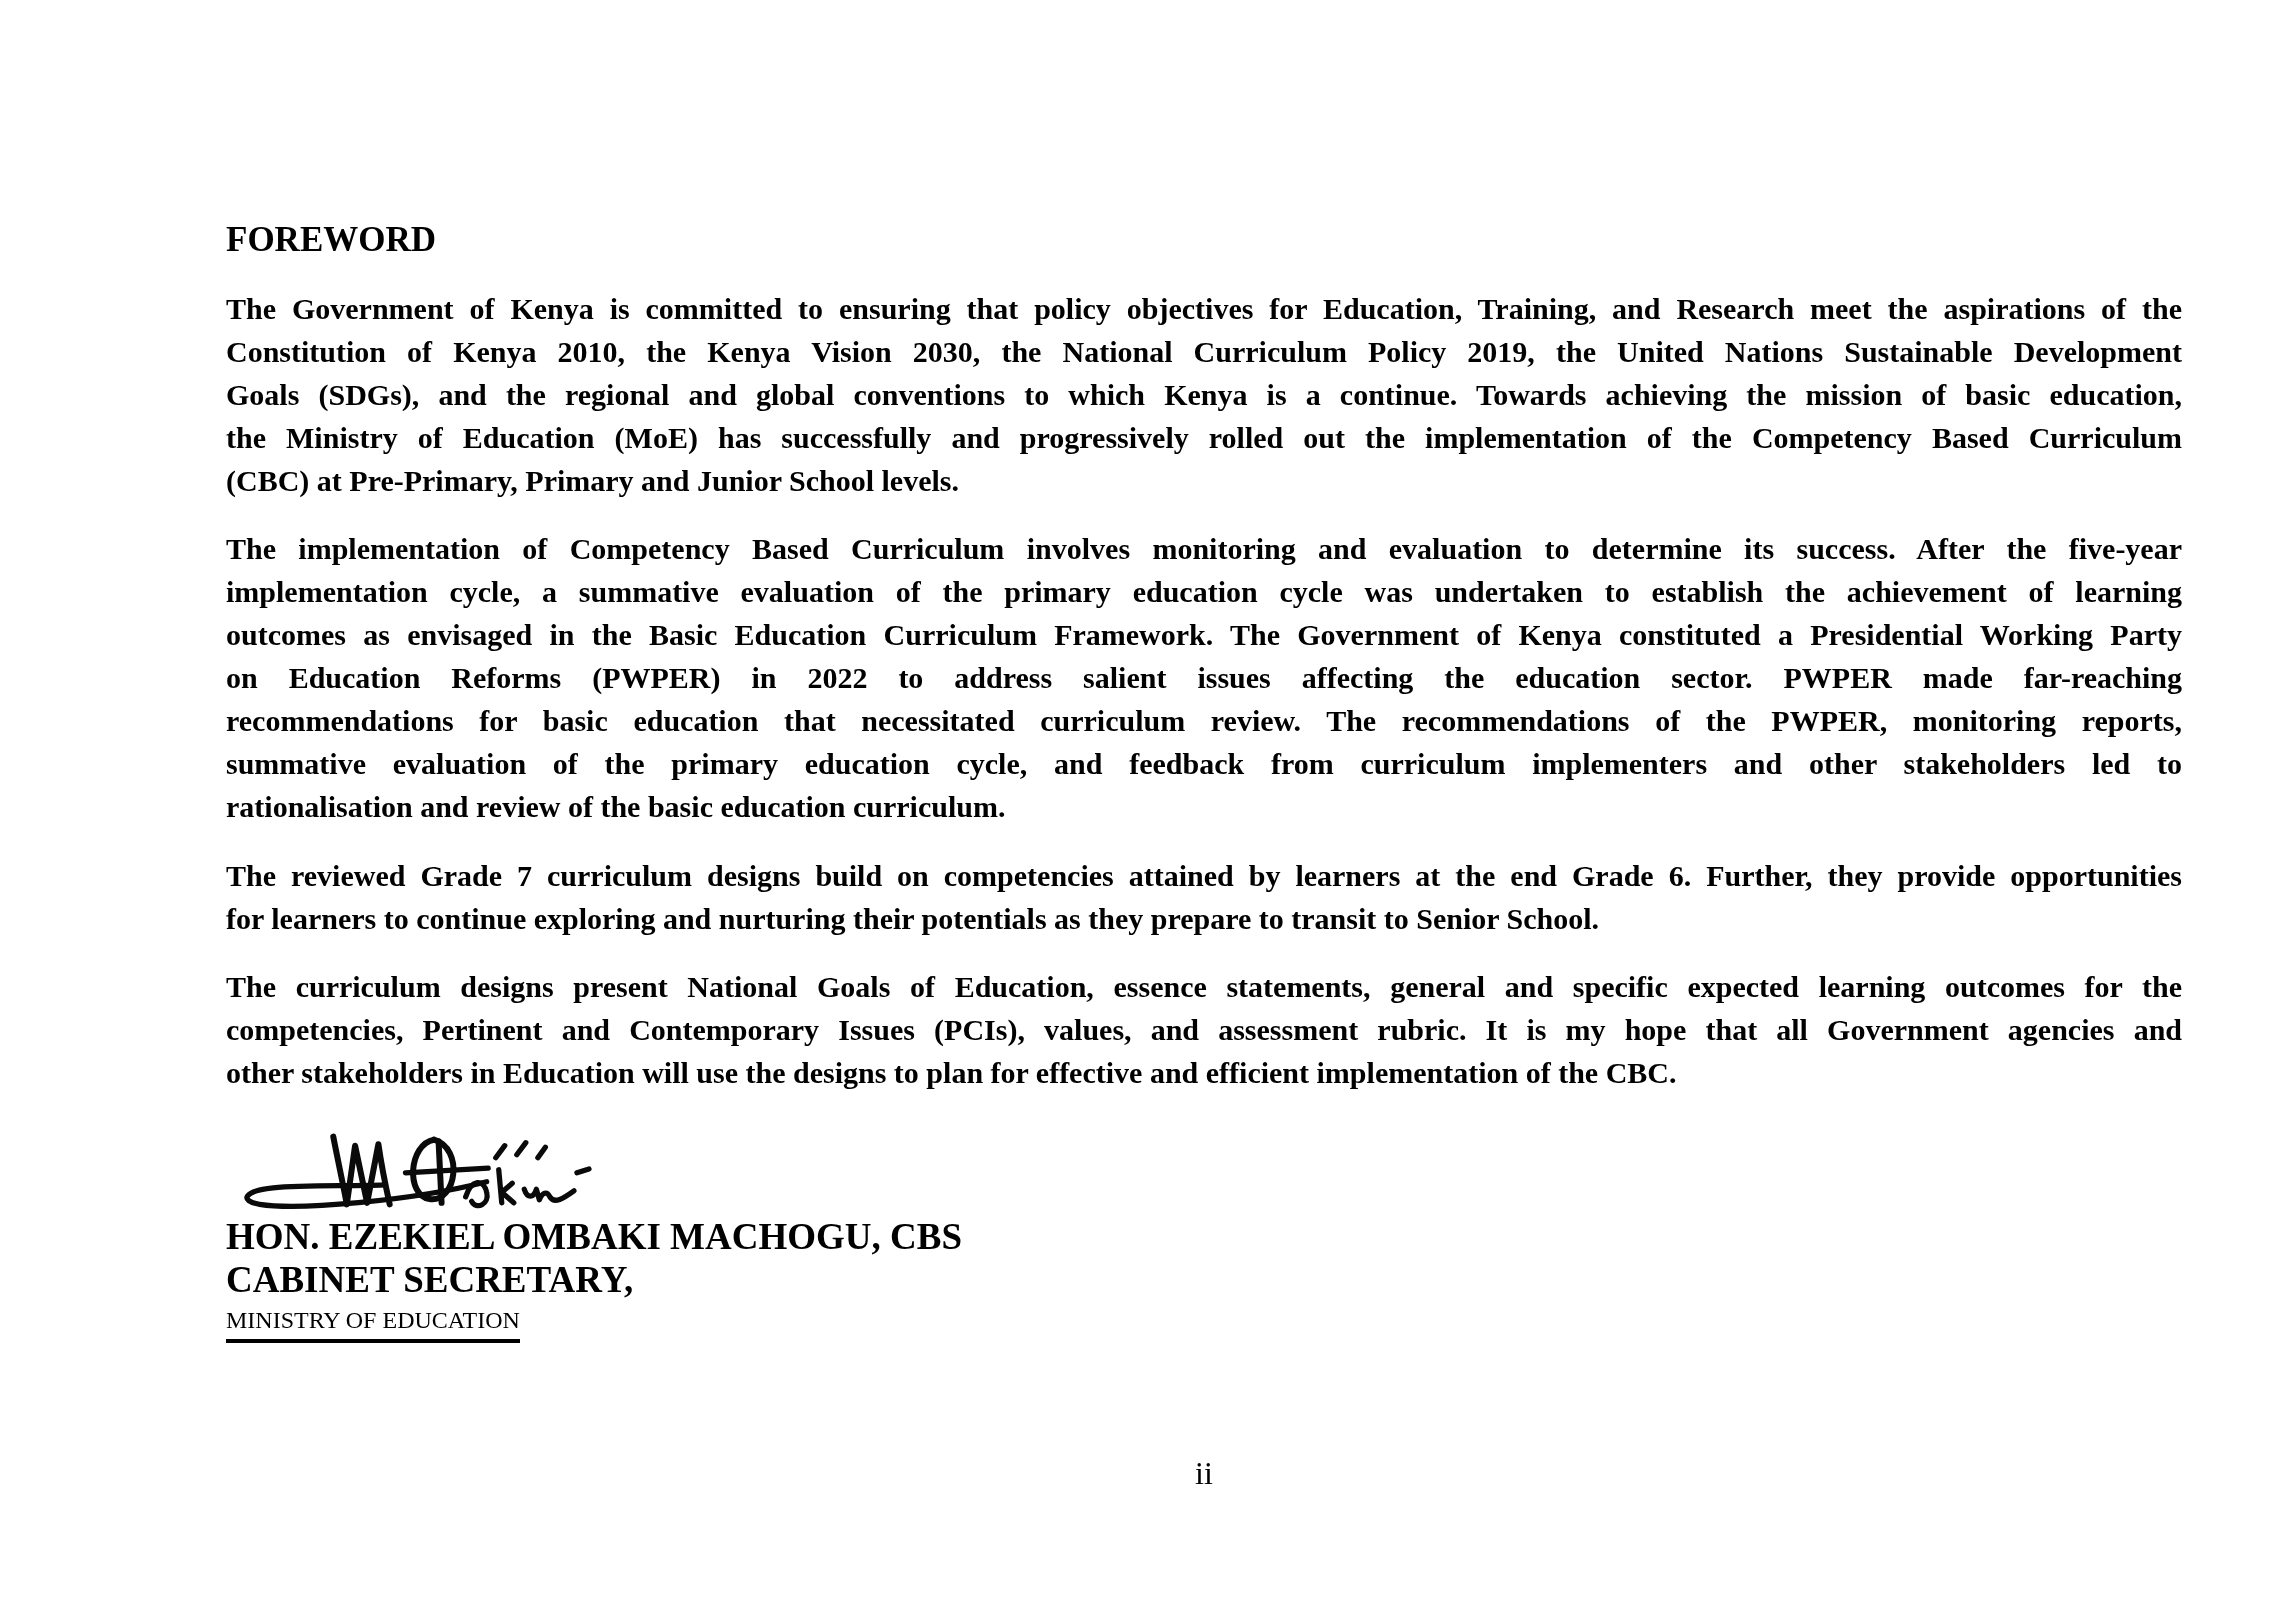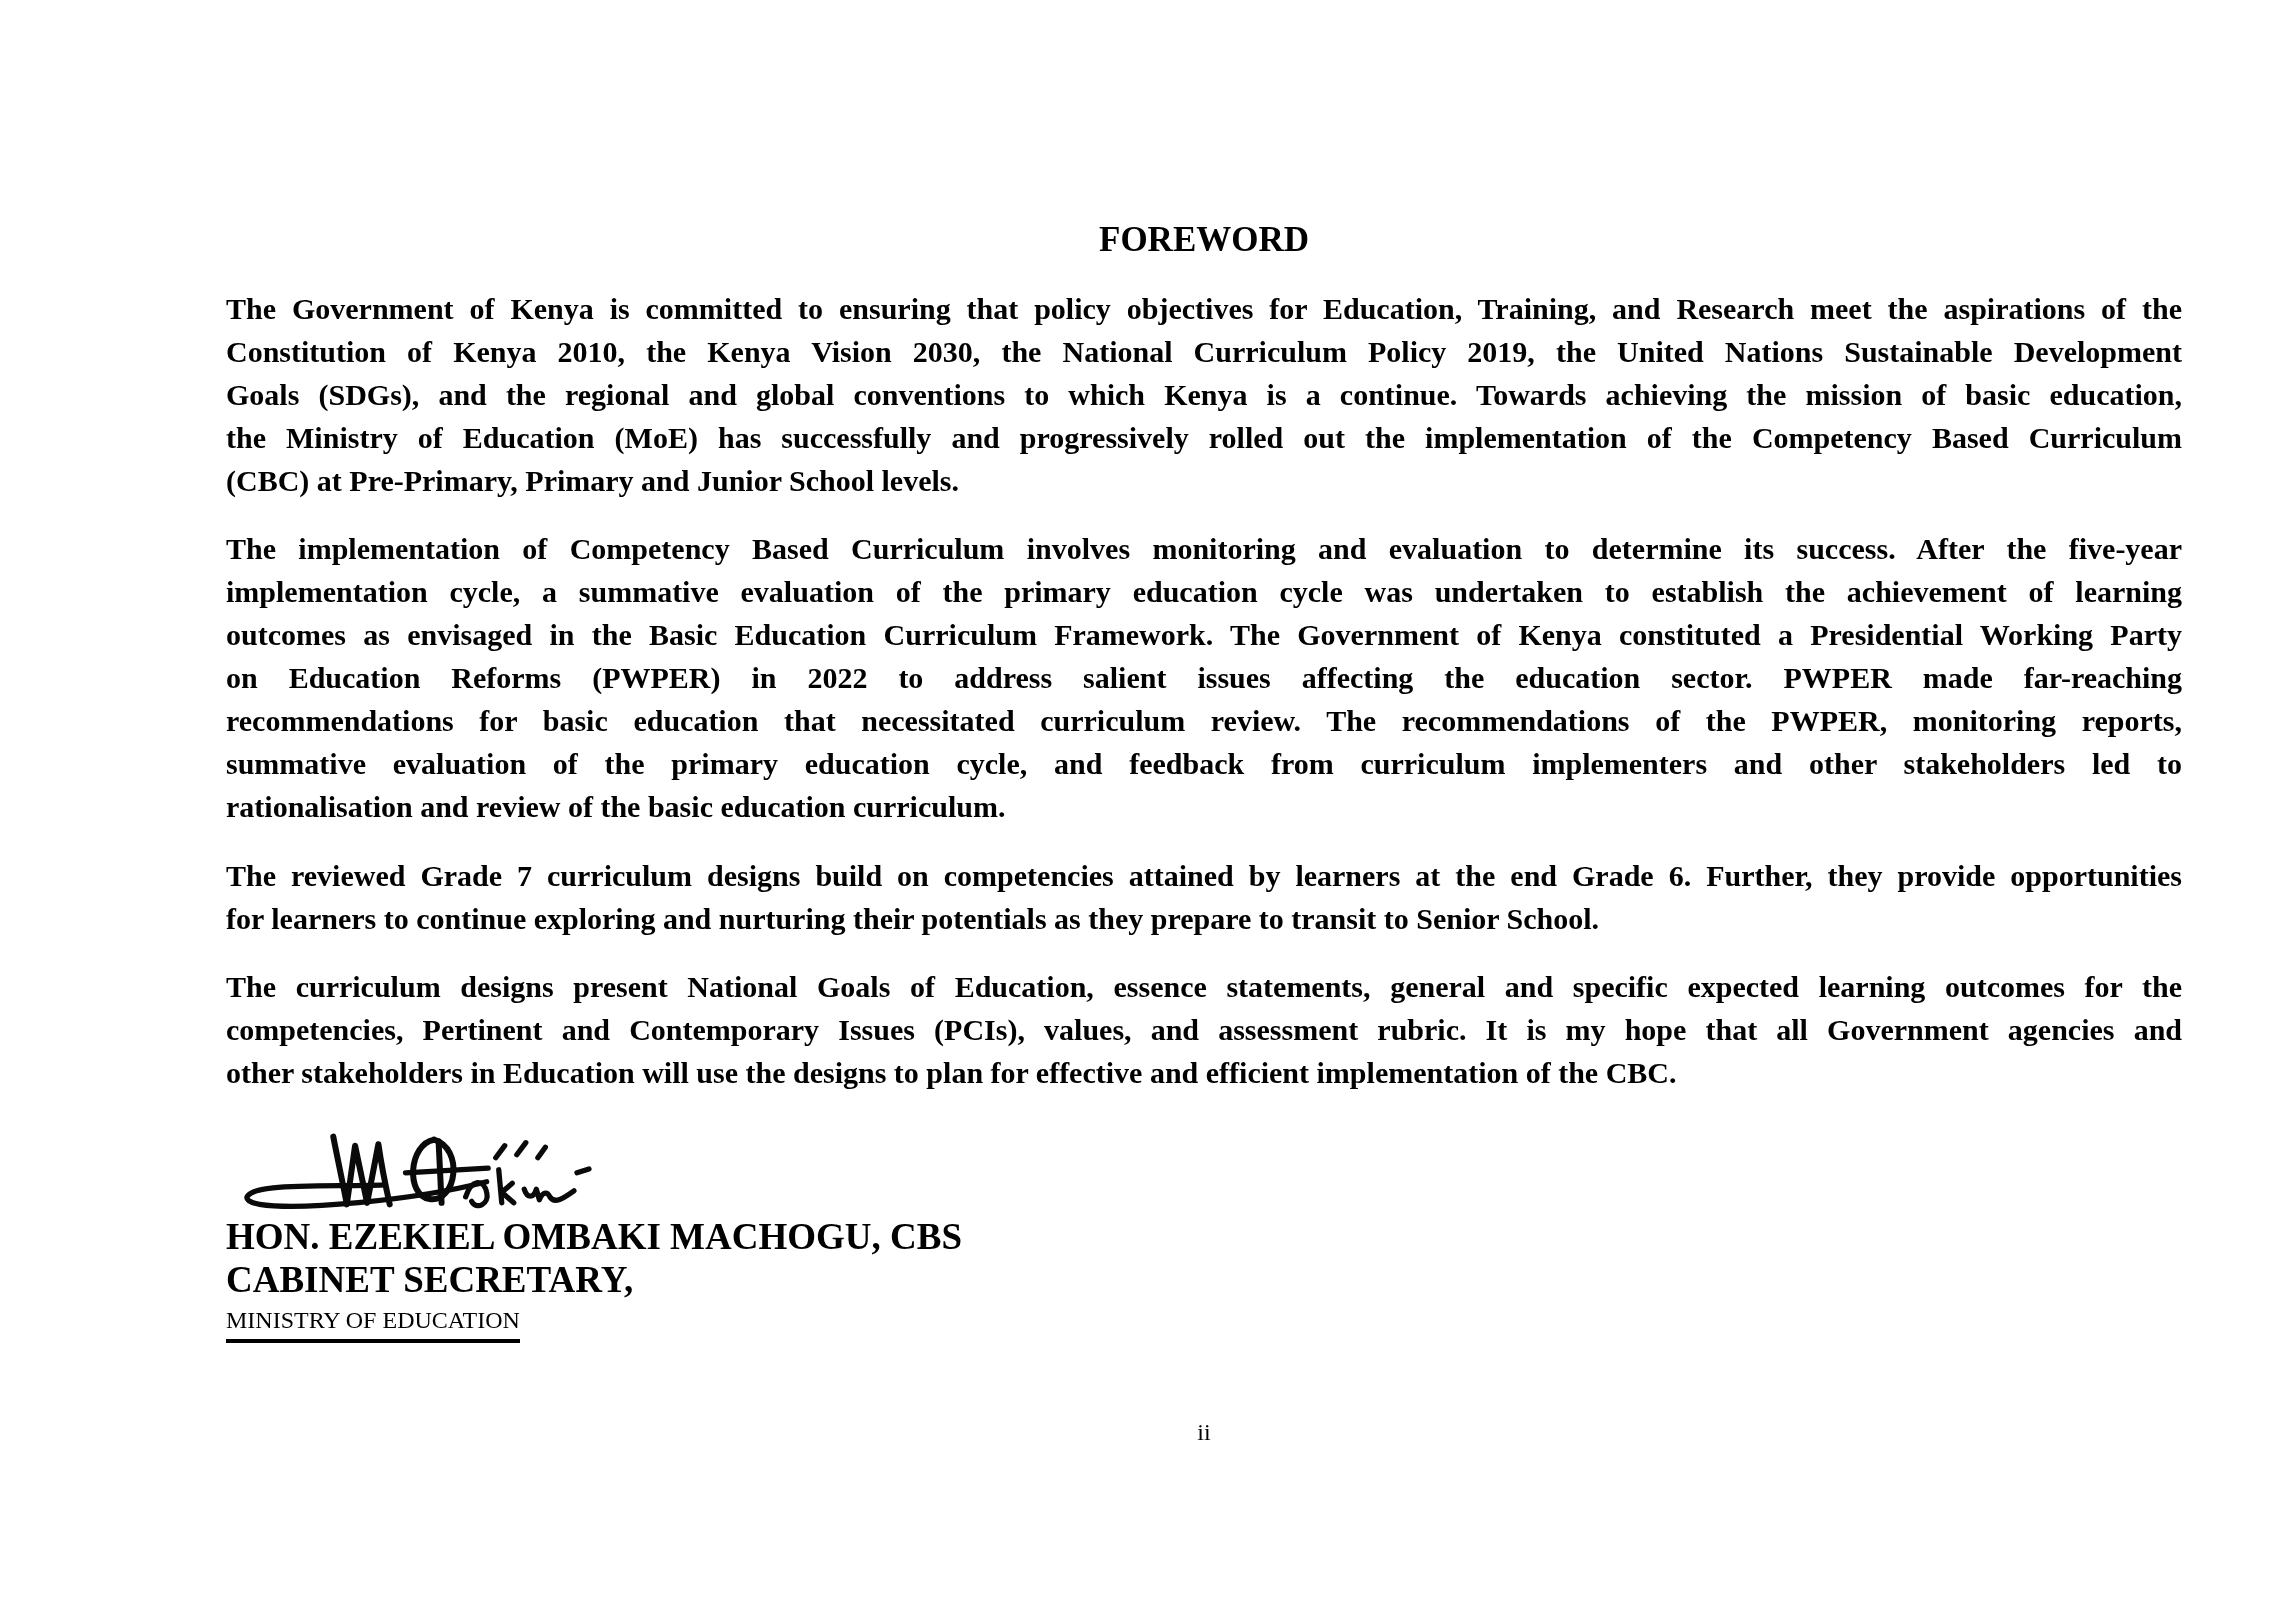--- a/index.html
+++ b/index.html
@@ -16,21 +16,21 @@
     position: absolute;
     left: 226px;
     top: 218px;
     width: 1956px;
   }
   .heading {
     font-size: 35px;
     font-weight: bold;
     line-height: 43px;
     margin: 0;
-    text-align: center;
+    text-align: left;
   }
   .para {
     margin: 25.6px 0 0 0;
     font-size: 30px;
     line-height: 43px;
   }
   .para .line {
     text-align: justify;
     text-align-last: justify;
     height: 43px;
@@ -54,22 +54,22 @@
   }
   .sig-ministry-wrap { line-height: 43px; }
   .sig-ministry-wrap span {
     display: inline-block;
     font-size: 24px;
     font-weight: normal;
     line-height: 38px;
     border-bottom: 4.5px solid #000;
   }
   .page-number {
-    margin-top: 65px;
-    font-size: 24px;
+    margin-top: 106px;
+    font-size: 32px;
     line-height: 43px;
     text-align: center;
   }
 </style>
 </head>
 <body>
 
 <div class="page">
   <div class="content">
 

